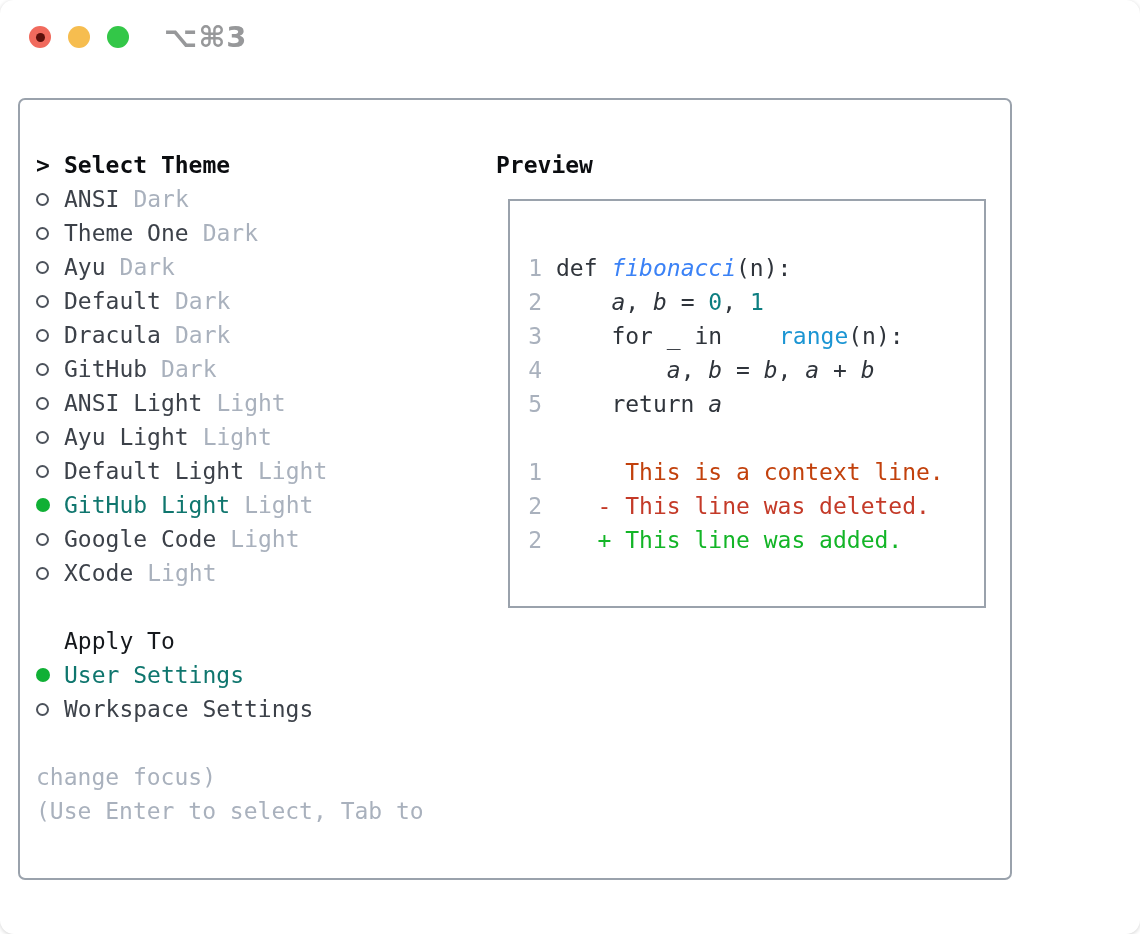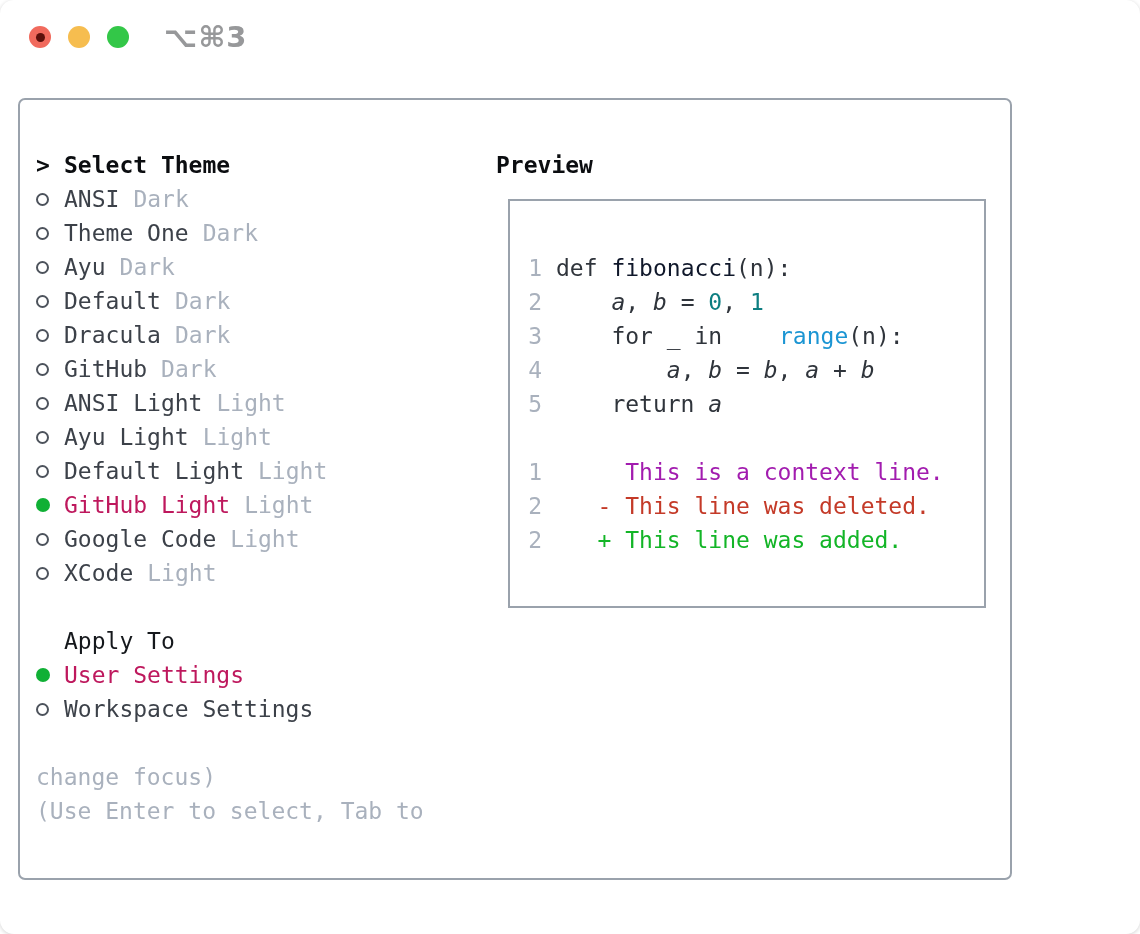--- a/index.html
+++ b/index.html
@@ -19,38 +19,38 @@
 
   
   .leftcol{position:absolute;left:16px;top:48px;font-size:23px;}
   .row{display:flex;height:34px;align-items:center;}
   .prefix{width:28px;display:flex;align-items:center;flex:0 0 28px;}
   .caret{color:#0b0d10;font-weight:bold;}
   .panel-title{color:#0b0d10;font-weight:bold;white-space:pre;}
   .circle{width:13px;height:13px;border:2px solid #4d535c;border-radius:50%;box-sizing:border-box;}
   .circle.selected{width:14px;height:14px;border:none;background:#10b035;}
   .nm{color:#3c4149;white-space:pre;}
-  .nm.selected{color:#be185d;}
+  .nm.selected{color:#0f766e;}
   .variant{color:#a9b1bd;margin-left:14px;white-space:pre;}
   .spacer{height:34px;}
   .apply-title{color:#15181c;white-space:pre;}
   .hint-line{height:34px;line-height:34px;color:#a9b1bd;white-space:pre;}
 
   
   .preview-title{position:absolute;left:476px;top:48px;height:34px;line-height:34px;font-size:23px;font-weight:bold;color:#0b0d10;}
   .previewbox{position:absolute;left:488px;top:99px;width:478px;height:409px;border:2px solid #9aa2ac;box-sizing:border-box;background:#ffffff;padding:50px 0 0 18px;overflow:hidden;}
   .cline{display:flex;height:34px;align-items:center;white-space:pre;font-size:23px;}
   .lnum{flex:0 0 14px;margin-right:14px;color:#a9b1bd;text-align:right;}
   .diffblock{margin-top:34px;}
   .tok-plain{color:#2f343b;}
-  .tok-func{color:#0f172a;}
+  .tok-func{color:#3b82f6;font-style:italic;}
   .tok-var{color:#2f343b;font-style:italic;}
   .tok-num{color:#0d7e81;}
   .tok-builtin{color:#1b95d3;margin-left:43px;}
-  .tok-ctx{color:#a21caf;}
+  .tok-ctx{color:#c2410c;}
   .tok-del{color:#c43a28;}
   .tok-add{color:#13b527;}
 </style>
 </head>
 <body>
 
 <div class="screen">
 
   <div class="traffic t-red">
     <span class="t-dot"></span>

